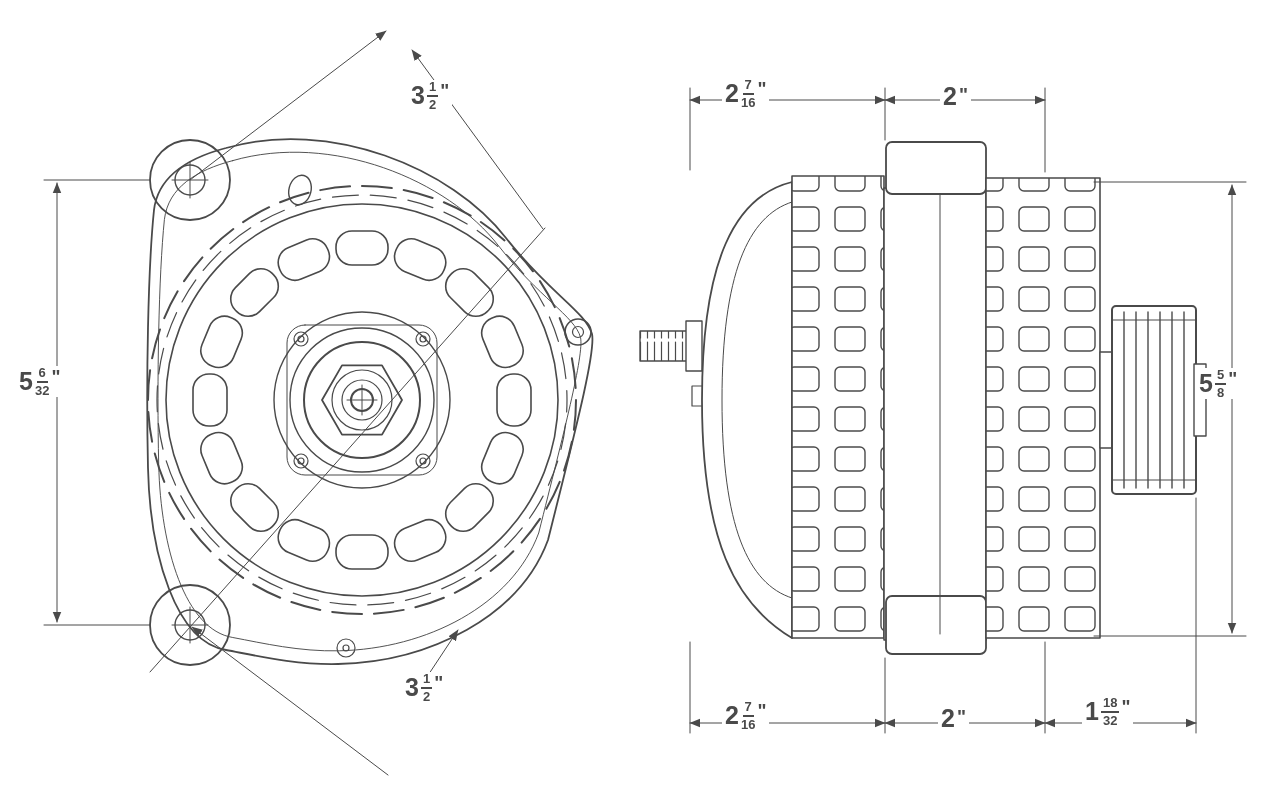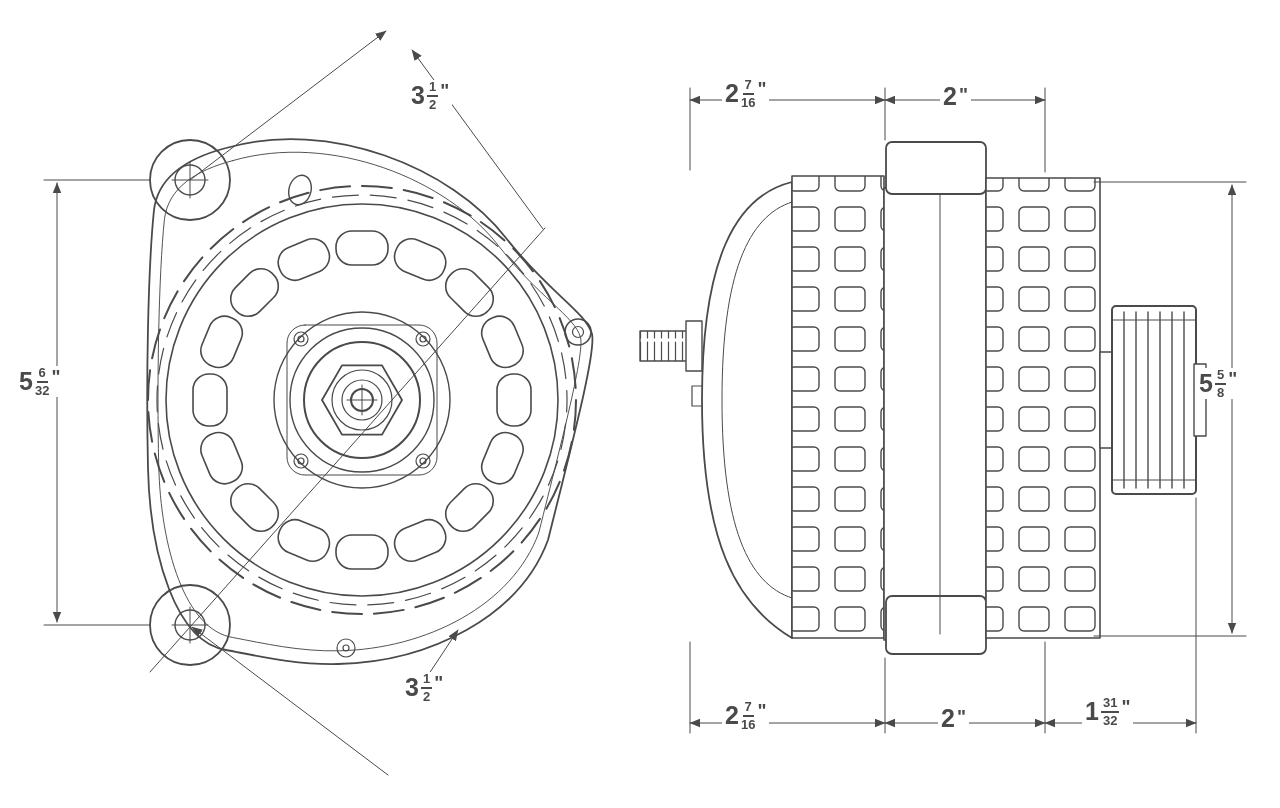--- a/index.html
+++ b/index.html
@@ -265,19 +265,19 @@
 </div>
 
 <div class="lbl" style="left:938px;top:706px">
   <span class="whole">2</span>
   <span class="unit">"</span>
 </div>
 
 <div class="lbl" style="left:1082px;top:696px">
   <span class="whole">1</span>
   <span class="frac">
-    <span class="num">31</span>
+    <span class="num">18</span>
     <span class="den">32</span>
   </span>
   <span class="unit">"</span>
 </div>
 
 </div>
 
 </body></html>

